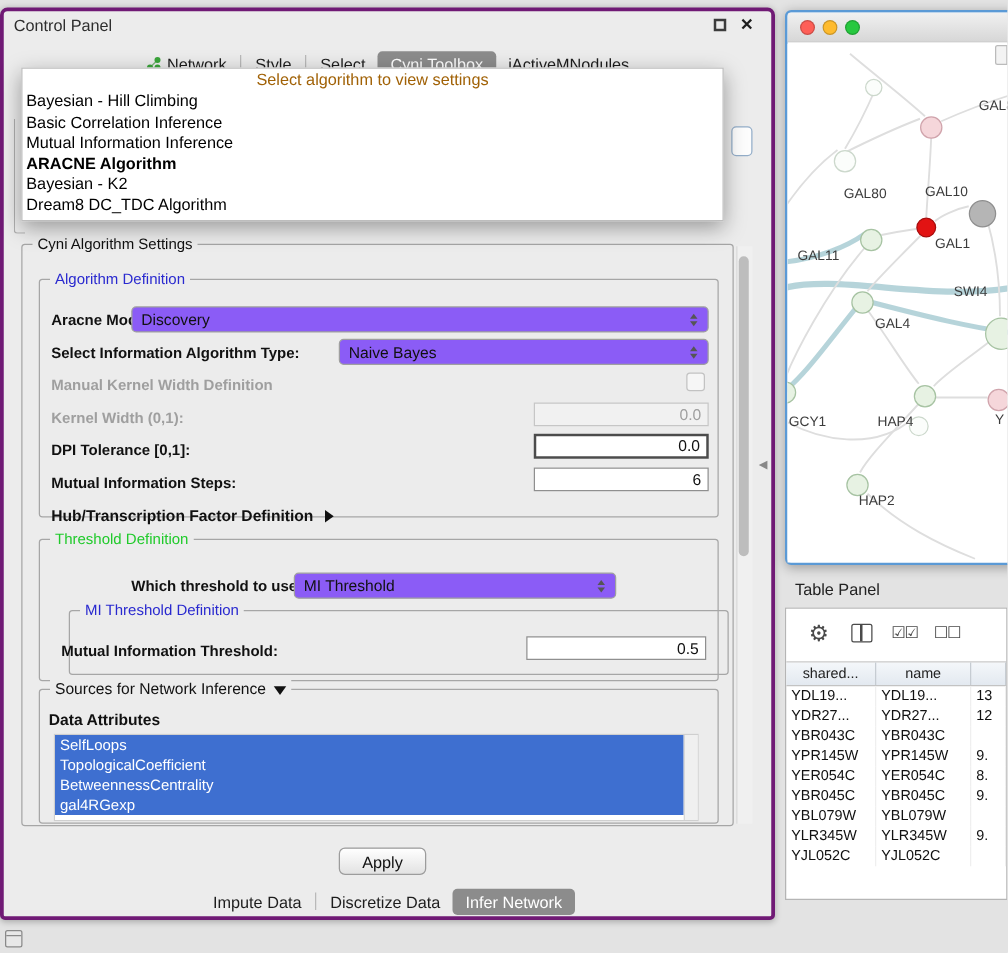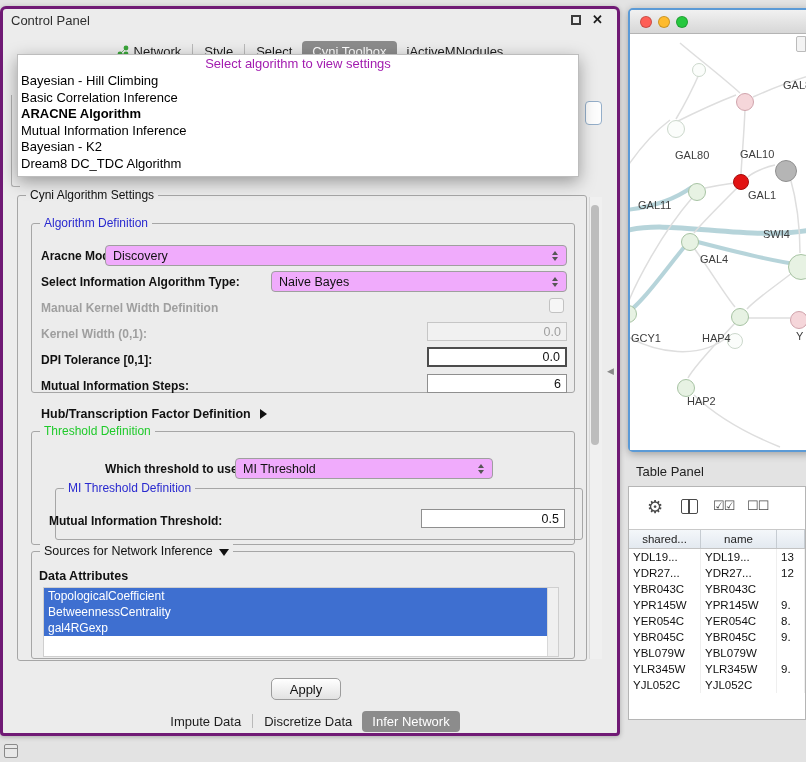--- a/index.html
+++ b/index.html
@@ -7,21 +7,21 @@
   #root{position:relative;width:806px;height:762px;background:#e3e3e3;overflow:hidden;}
 
   
   .abs{position:absolute;}
   .group{position:absolute;border:1px solid #a6a6a6;border-radius:3px;}
   .gtitle{position:absolute;top:-8px;left:8px;background:#ececec;padding:0 4px;font-size:12px;color:#111;white-space:nowrap;}
   .gtitle.blue{color:var(--title-blue,#2929cf);}
   .gtitle.green{color:var(--title-green,#1fca2a);}
   .lbl{position:absolute;font-size:12px;font-weight:bold;color:#111;white-space:nowrap;}
   .lbl.dis{color:#9f9f9f;}
-  .combo{position:absolute;background:#f0abfc;border:1px solid #9f9f9f;border-radius:4px;font-size:12.5px;display:flex;align-items:center;padding-left:7px;cursor:default;}
+  .combo{position:absolute;background:#8b5cf6;border:1px solid #9f9f9f;border-radius:4px;font-size:12.5px;display:flex;align-items:center;padding-left:7px;cursor:default;}
   .combo .ctext{flex:1;color:#111;}
   .combo .arrows{width:16px;display:flex;flex-direction:column;align-items:center;gap:2px;margin-right:3px;}
   .arr-up{width:0;height:0;border-left:3.5px solid transparent;border-right:3.5px solid transparent;border-bottom:4px solid #555;}
   .arr-dn{width:0;height:0;border-left:3.5px solid transparent;border-right:3.5px solid transparent;border-top:4px solid #555;}
   .field{position:absolute;background:#fff;border:1px solid #8f8f8f;font-size:12.5px;color:#111;text-align:right;padding:2px 5px 0 0;}
   .field.dis{background:#f1f1f1;color:#9f9f9f;border-color:#c6c6c6;}
   .field.focus{border:2px solid #4c4c4c;padding-top:1px;}
   .checkbox{position:absolute;width:15px;height:15px;border:1px solid #c2c2c2;border-radius:3px;background:#f6f6f6;}
   .btn{position:absolute;font-family:"Liberation Sans",sans-serif;font-size:13px;color:#111;background:linear-gradient(#ffffff,#e2e2e2);border:1px solid #9c9c9c;border-radius:5px;text-align:center;line-height:19px;}
   .tri-r{display:inline-block;width:0;height:0;border-top:5px solid transparent;border-bottom:5px solid transparent;border-left:7px solid #111;margin-left:9px;vertical-align:-1px;}
@@ -34,21 +34,21 @@
   .wtitle{position:absolute;left:8px;top:4px;font-size:13px;color:#2e2e2e;}
   .float-ic{position:absolute;right:36px;top:6px;width:10px;height:10px;border:2px solid #3c3c3c;}
   .close-ic{position:absolute;right:14px;top:3px;font-size:13px;font-weight:bold;color:#1d1d1d;}
   .tabbar{position:absolute;left:0;right:0;display:flex;align-items:center;justify-content:center;}
   .tab{display:flex;align-items:center;gap:5px;padding:3px 10px;font-size:13px;color:#1d1d1d;border-radius:4px;}
   .tab.selected{background:var(--tab-selected-bg,#8c8c8c);color:#fff;}
   .tsep{width:1px;height:14px;background:#b9b9b9;margin:0 1px;}
 
   
   .popup{position:absolute;left:17px;top:54px;width:562px;background:#fff;border:1px solid #bdbdbd;box-shadow:0 5px 16px rgba(0,0,0,.35);z-index:40;padding-bottom:4px;}
-  .popup .ph{height:18px;text-align:center;color:#a21caf;font-size:13px;line-height:18px;}
+  .popup .ph{height:18px;text-align:center;color:#a16207;font-size:13px;line-height:18px;}
   .popup .item{height:16.5px;line-height:16.5px;font-size:13px;padding-left:3px;color:#000;}
   .popup .item.bold{font-weight:bold;}
 
   
   .list{position:absolute;background:#fff;border:1px solid #cfcfcf;}
   .list .li{height:16px;line-height:16px;font-size:12px;color:#fff;background:var(--selection-blue,#3e6fd0);padding-left:4px;width:calc(100% - 11px);white-space:nowrap;overflow:hidden;}
   .list .vtrack{position:absolute;right:0;top:0;bottom:0;width:11px;background:#f0f0f0;border-left:1px solid #d8d8d8;}
 
   
   .netwin{position:absolute;left:628px;top:8px;width:186px;height:444px;background:#fff;border:2px solid var(--window-focus-blue,#5b9ad6);border-radius:5px;box-shadow:0 2px 9px rgba(0,0,0,.3);}
@@ -133,21 +133,21 @@
     <div class="frag-l"></div>
     <div class="frag-btn"></div>
 
     <div class="group" style="left:14px;top:186px;width:570px;height:466px;">
       <span class="gtitle">Cyni Algorithm Settings</span>
     </div>
 
     <div class="sb-track" style="left:586px;top:188px;width:13px;height:462px;"></div>
     <div class="sb-thumb" style="left:588px;top:196px;width:8px;height:240px;"></div>
 
-    <div class="group" style="left:28px;top:214px;width:544px;height:170px;">
+    <div class="group" style="left:28px;top:214px;width:544px;height:191px;">
       <span class="gtitle blue">Algorithm Definition</span>
     </div>
 
     <span class="lbl" style="left:38px;top:240px;">Aracne Mode:</span>
     <div class="combo" style="left:102px;top:236px;width:462px;height:21px;">
       <span class="ctext">Discovery</span>
       <span class="arrows">
           <span class="arr-up"></span>
           <span class="arr-dn"></span>
         </span>
@@ -195,20 +195,21 @@
     </div>
     <span class="lbl" style="left:46px;top:505px;">Mutual Information Threshold:</span>
     <div class="field" style="left:418px;top:500px;width:144px;height:19px;">0.5</div>
 
     <div class="group" style="left:28px;top:542px;width:544px;height:108px;">
       <span class="gtitle" style="font-size:12.5px;"><span>Sources for Network Inference</span><span class="tri-d"></span></span>
     </div>
     <span class="lbl" style="left:36px;top:560px;font-size:12.5px;">Data Attributes</span>
 
     <div class="list" style="left:40px;top:578px;width:516px;height:70px;">
+      <div class="li">SelfLoops</div>
       <div class="li">TopologicalCoefficient</div>
       <div class="li">BetweennessCentrality</div>
       <div class="li">gal4RGexp</div>
       <div class="vtrack"></div>
     </div>
 
     <button class="btn" style="left:268px;top:669px;width:70px;height:22px;">Apply</button>
 
     <div class="tabbar" style="top:700px;height:24px;">
       <div class="tab">
@@ -221,22 +222,22 @@
       <div class="tab selected">
           <span>Infer Network</span>
         </div>
     </div>
   </div>
 
   <div class="popup">
     <div class="ph">Select algorithm to view settings</div>
     <div class="item">Bayesian - Hill Climbing</div>
     <div class="item">Basic Correlation Inference</div>
+    <div class="item">Mutual Information Inference</div>
     <div class="item bold">ARACNE Algorithm</div>
-    <div class="item">Mutual Information Inference</div>
     <div class="item">Bayesian - K2</div>
     <div class="item">Dream8 DC_TDC Algorithm</div>
   </div>
 
   <span class="splitter-arrow">◀</span>
 
   <div class="netwin">
     <div class="nettitle">
       <span class="light" style="left:10px;background:#fe5f57;"></span>
       <span class="light" style="left:28px;background:#febb2e;"></span>

